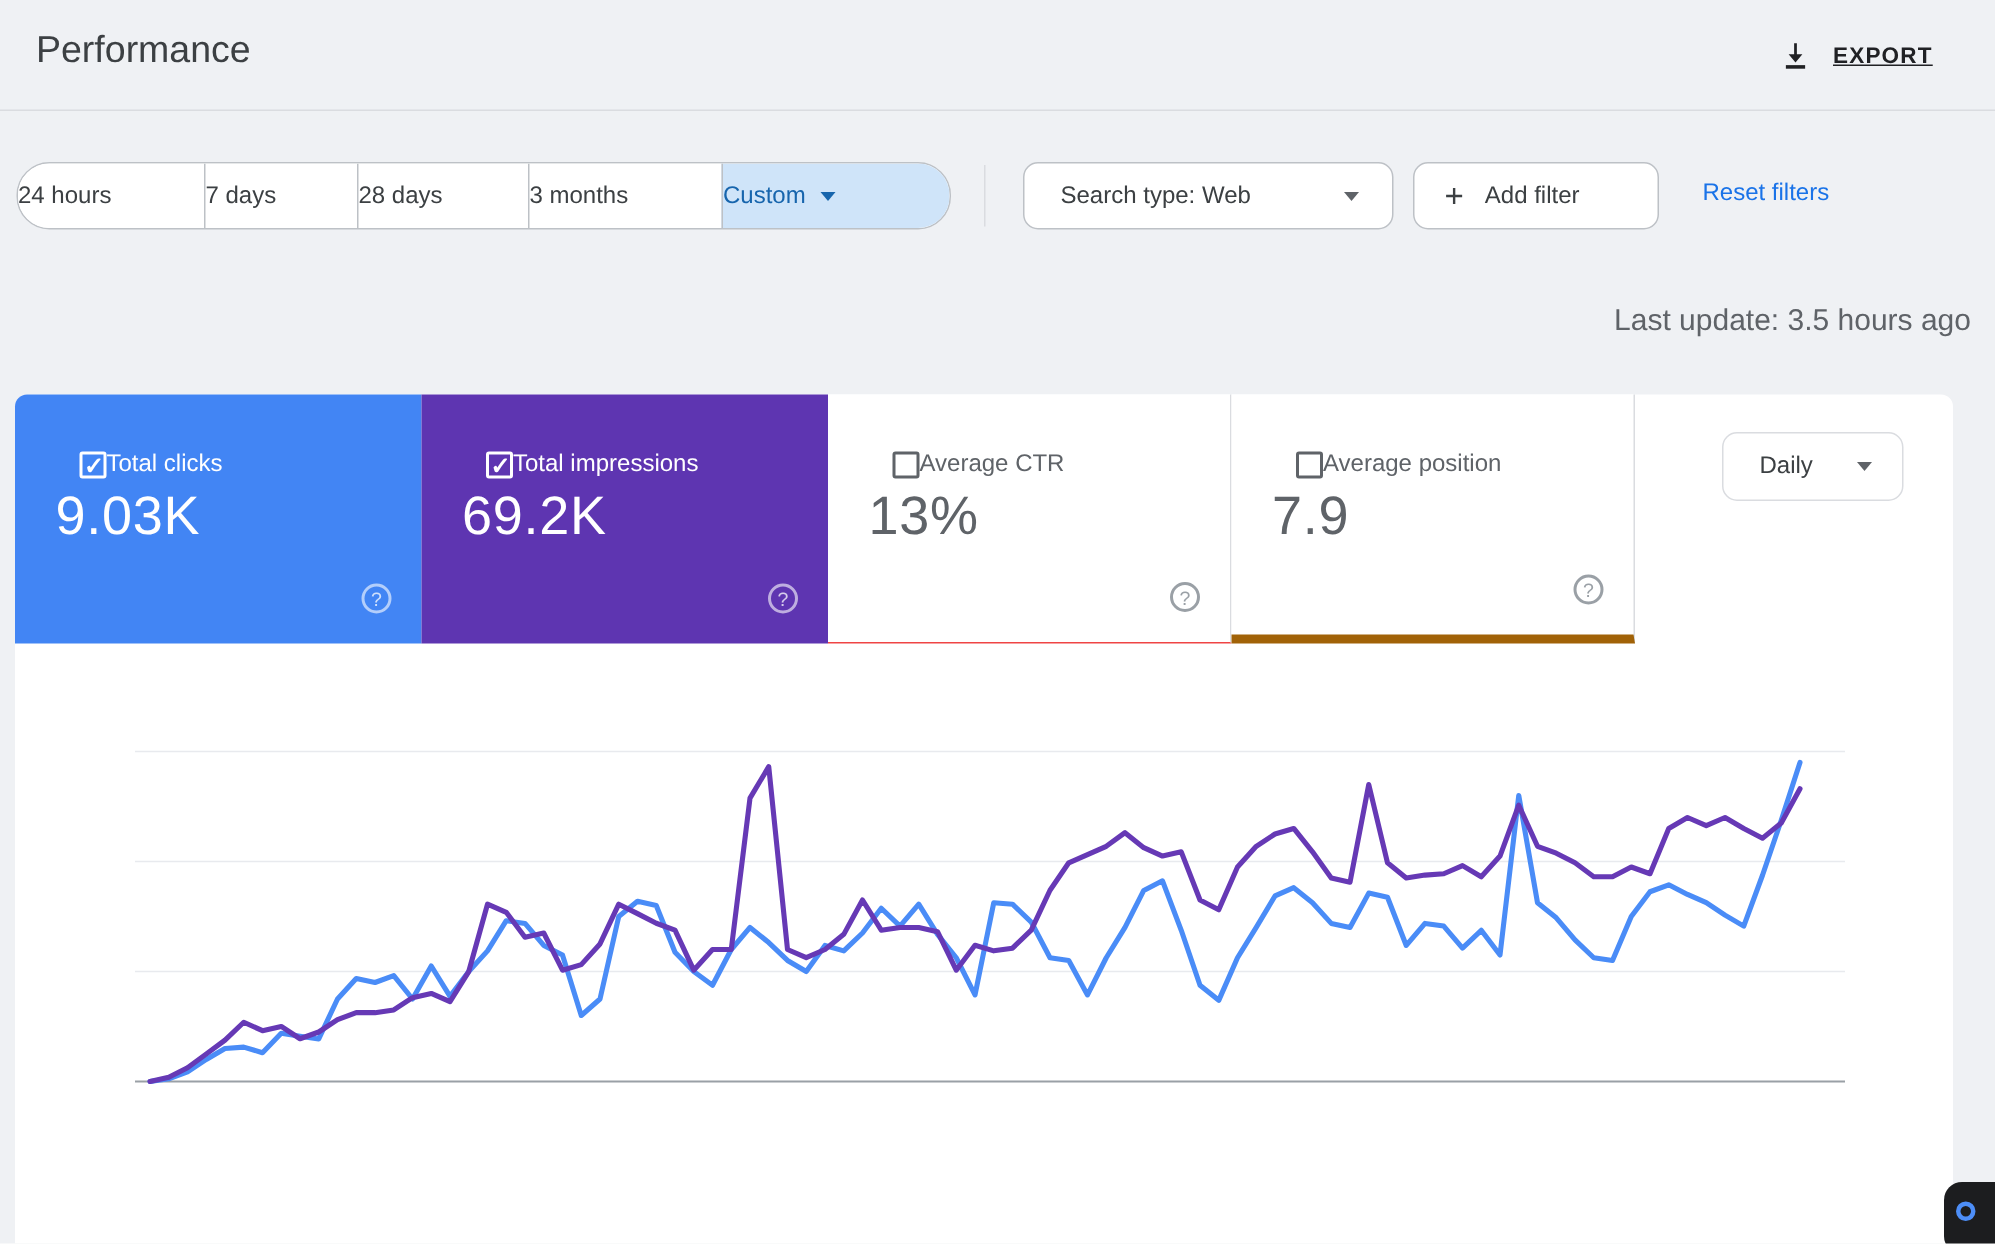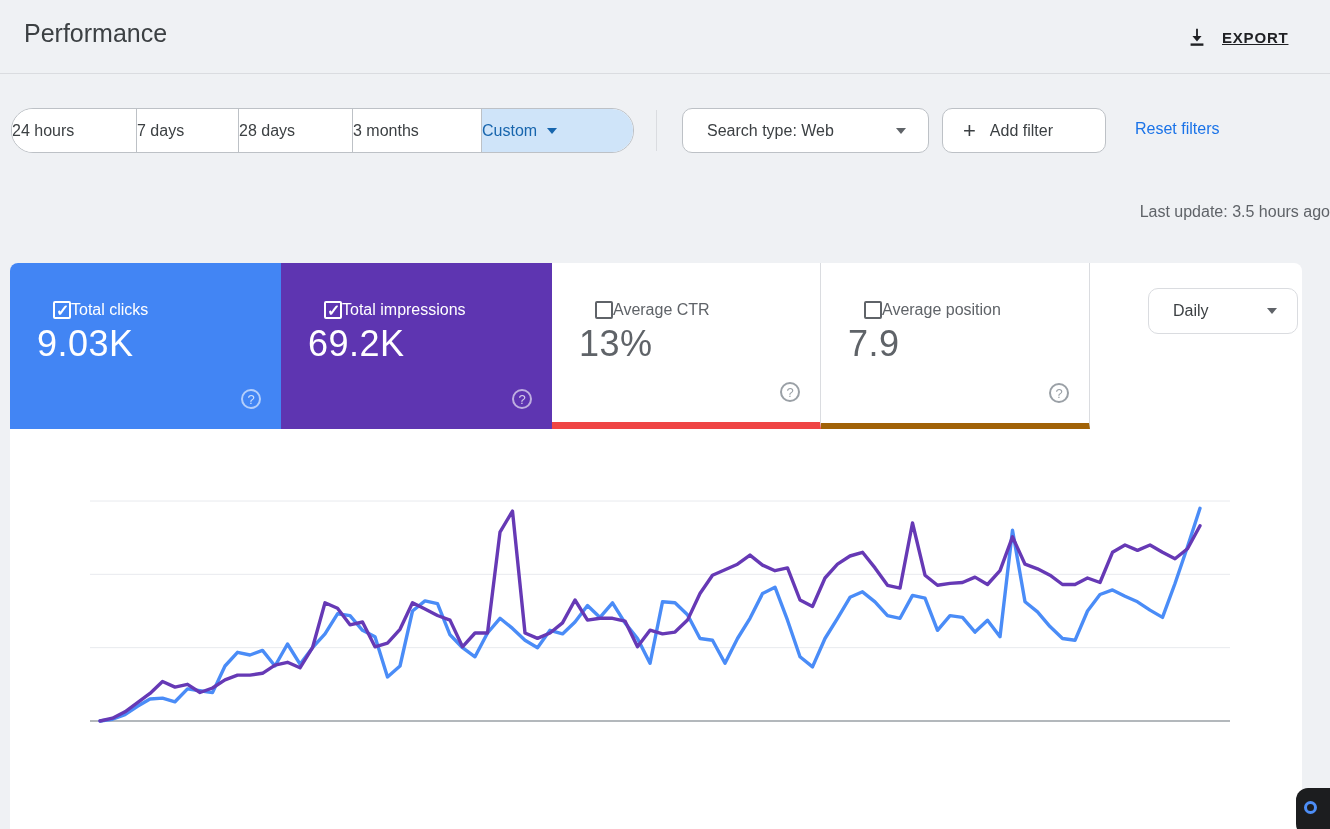--- a/index.html
+++ b/index.html
@@ -30,42 +30,42 @@
   .vdivider { left:656px; top:110px; width:1px; height:41px; background:#dadce0; }
   .pill-btn { top:108px; height:45px; border:1px solid #bdc1c6; border-radius:10px; background:#fff;
               display:flex; align-items:center; font-size:16px; color:#3c4043; cursor:pointer; }
   .search-type { left:682px; width:247px; justify-content:space-between; padding:0 22px 0 24px; }
   .add-filter  { left:942px; width:164px; gap:14px; padding:0 20px; }
   .plus { font-size:22px; font-weight:400; color:#3c4043; line-height:1; }
   .reset-link { left:1135px; top:120px; font-size:16px; color:#1a73e8; cursor:pointer; }
   .caret { width:0; height:0; border-left:5px solid transparent; border-right:5px solid transparent;
            border-top:6px solid #5f6368; }
   .seg .caret { border-top-color:#1765ad; }
-  .last-update { right:0px; top:203px; font-size:16px; color:#5f6368; white-space:nowrap; }
+  .last-update { right:16px; top:203px; font-size:20px; color:#5f6368; white-space:nowrap; }
 
   
   .card { left:10px; top:263px; width:1292px; height:566px; background:#fff; border-radius:8px 8px 0 0; }
 
   
   .tile { position:absolute; top:0; height:166px; cursor:pointer; }
   .tile .head { position:absolute; left:43px; top:38px; display:flex; align-items:center; }
   .cb { width:18px; height:18px; border:2px solid #fff; border-radius:2px; position:relative; flex:0 0 auto; }
   .cb.checked::after { content:"✓"; position:absolute; left:1px; top:-2px; font-size:16px; font-weight:700; color:#fff; }
   .tile.plain .cb { border-color:#5f6368; }
   .tile .lbl { font-size:16px; color:#fff; }
   .tile.plain .lbl { color:#5f6368; }
   .tile .val { position:absolute; left:27px; top:60px; font-size:36px; color:#fff; letter-spacing:.5px; }
   .tile.plain .val { color:#5f6368; }
   .help { position:absolute; right:20px; bottom:20px; width:20px; height:20px; border-radius:50%;
           border:2px solid rgba(255,255,255,.6); color:rgba(255,255,255,.75);
           font-size:13px; display:flex; align-items:center; justify-content:center; }
   .tile.plain .help { border-color:#9aa0a6; color:#9aa0a6; }
-  .tile.t3 { border-right:1px solid #dadce0; border-bottom:7px solid #ef4444; background:#fff; }
+  .tile.t3 { border-right:1px solid #dadce0; border-bottom:1px solid #ef4444; background:#fff; }
   .tile.t4 { border-right:1px solid #dadce0; border-bottom:6px solid #a16207; background:#fff; }
-  .daily-btn { position:absolute; left:1138px; top:25px; width:150px; height:46px;
+  .daily-btn { position:absolute; left:1138px; top:25px; width:121px; height:46px;
                border:1px solid #dadce0; border-radius:10px; background:#fff;
                display:flex; align-items:center; justify-content:space-between;
                padding:0 20px 0 24px; font-size:16px; color:#3c4043; cursor:pointer; }
 
   
   .chart-layer { left:0; top:440px; width:1330px; height:389px; }
   .chart-layer svg { position:absolute; left:0; top:0; }
   .corner-widget { left:1296px; top:788px; width:48px; height:48px; background:#1c1d1f; border-radius:12px; }
   .corner-widget .ring { position:absolute; left:8px; top:13px; width:13px; height:13px;
                          border:3px solid #4d8ef7; border-radius:50%; }

